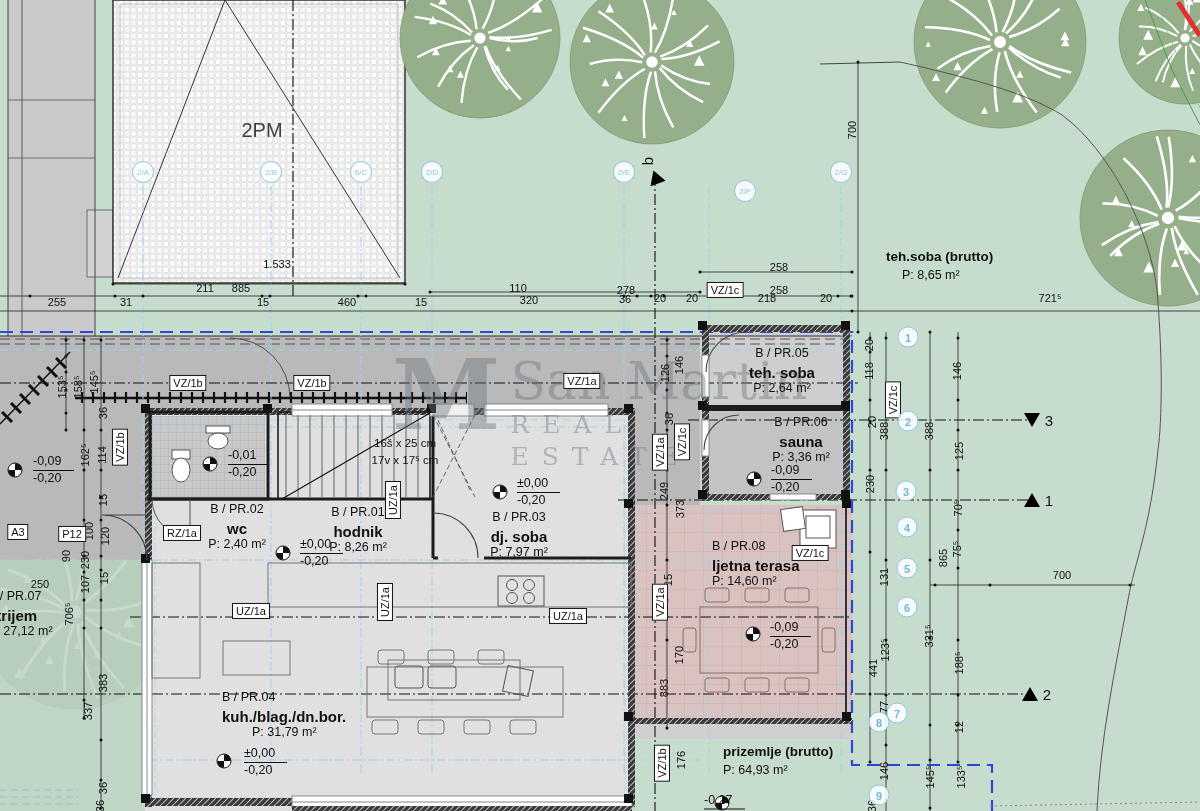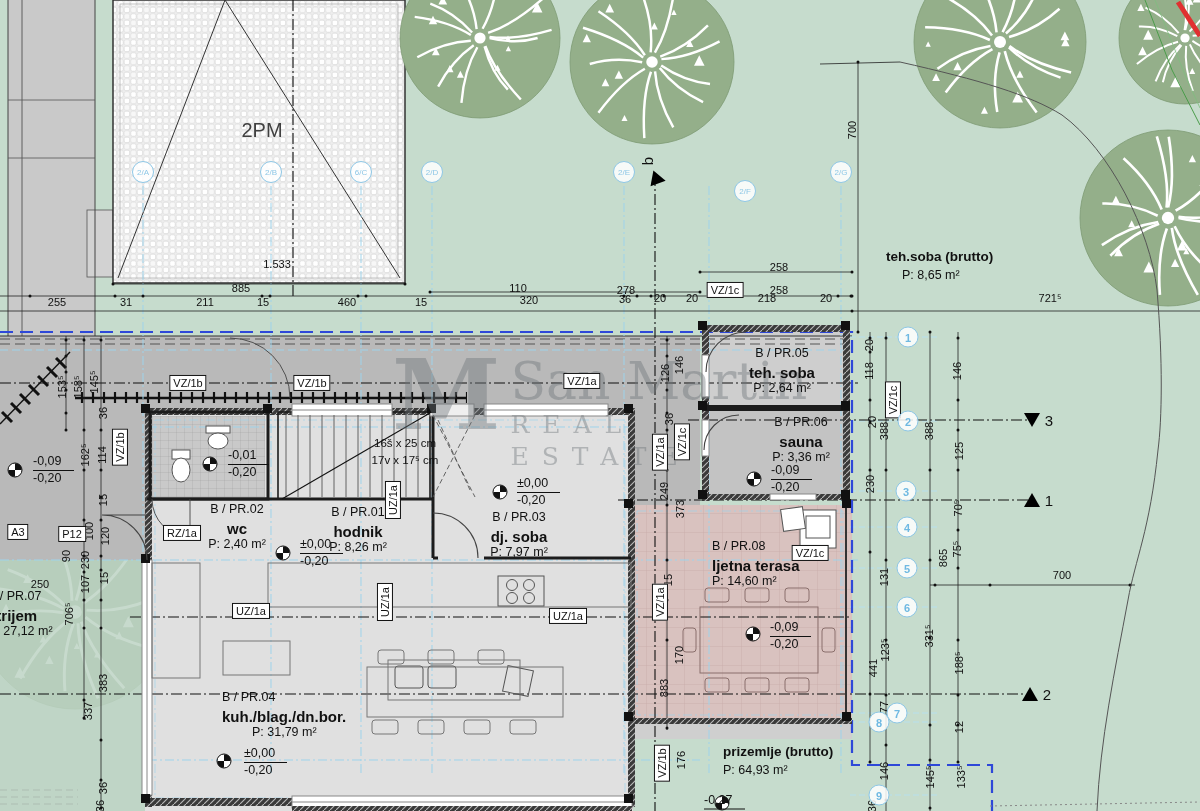--- a/index.html
+++ b/index.html
@@ -575,21 +575,21 @@
 
 <div class="stairnote" style="left:405px;top:452px;">
   <div>16š x 25 cm</div>
   <div>17v x 17⁵ cm</div>
 </div>
 
 <div id="gen"></div>
 
 <div class="lbl" style="left: 57px; top: 302px;">255</div>
     <div class="lbl" style="left: 126px; top: 302px;">31</div>
-    <div class="lbl" style="left: 205px; top: 302px;">211</div>
+    <div class="lbl" style="left: 205px; top: 288px;">211</div>
     <div class="lbl" style="left: 263px; top: 302px;">15</div>
     <div class="lbl" style="left: 347px; top: 302px;">460</div>
     <div class="lbl" style="left: 421px; top: 302px;">15</div>
     <div class="lbl" style="left: 529px; top: 300px;">320</div>
     <div class="lbl" style="left: 625px; top: 299px;">36</div>
     <div class="lbl" style="left: 660px; top: 298px;">20</div>
     <div class="lbl" style="left: 692px; top: 298px;">20</div>
     <div class="lbl" style="left: 767px; top: 298px;">218</div>
     <div class="lbl" style="left: 826px; top: 298px;">20</div>
     <div class="lbl" style="left: 241px; top: 288px;">885</div>

